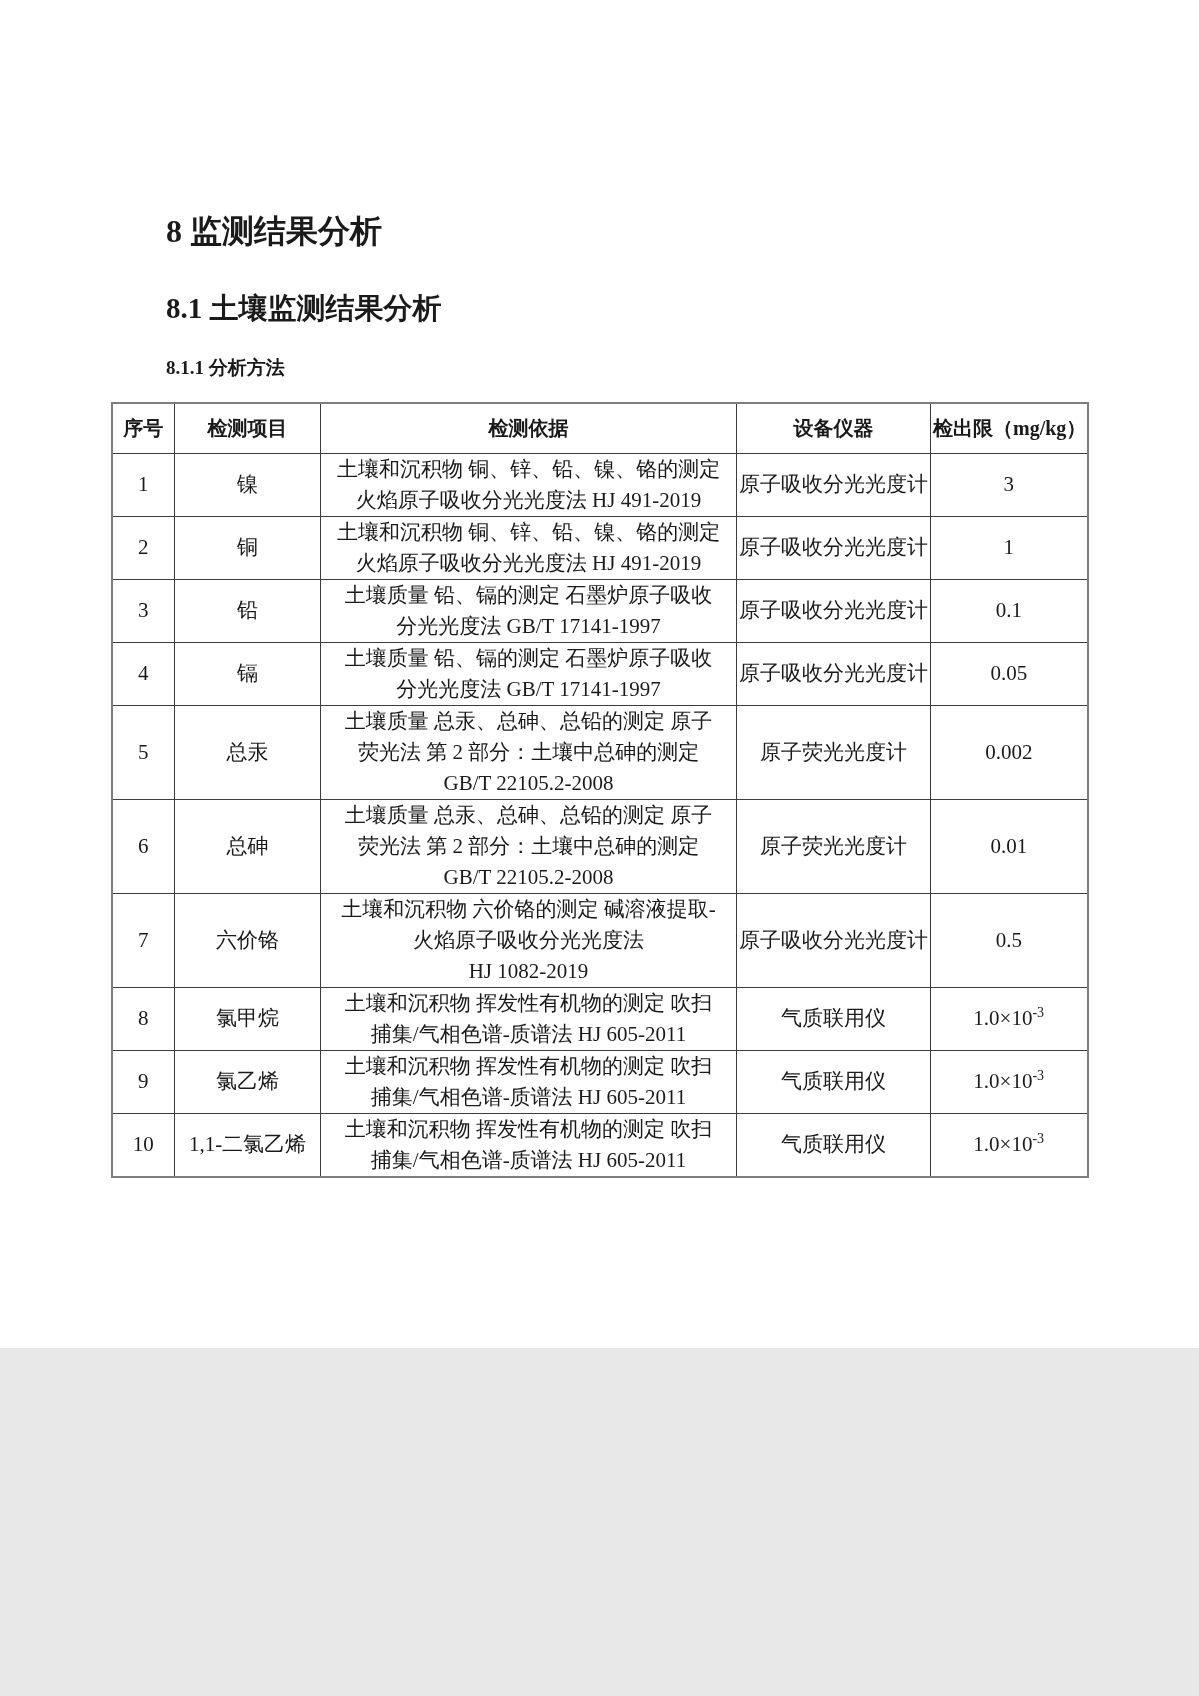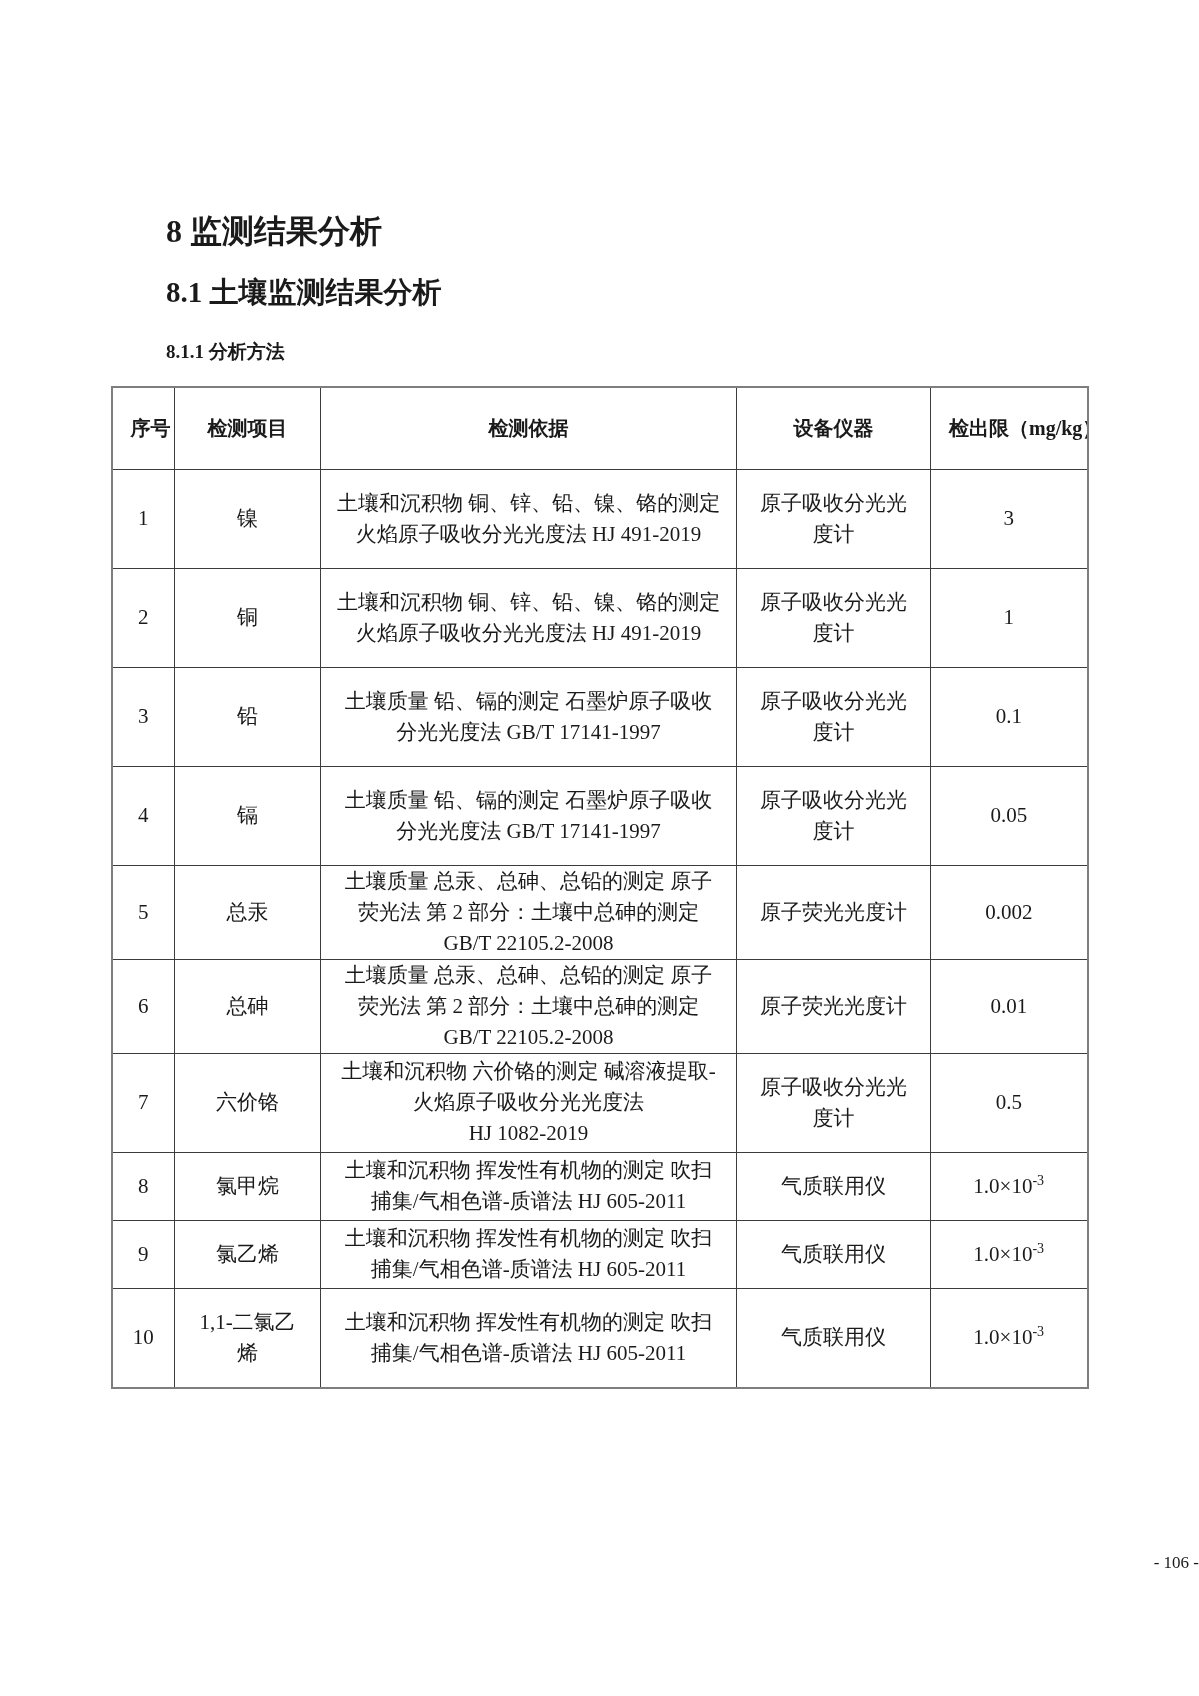--- a/index.html
+++ b/index.html
@@ -1,33 +1,33 @@
 <!DOCTYPE html>
 <html><head>
 <meta charset="utf-8">
 <style>
   html, body { margin: 0; padding: 0; background: #e8e8e8; }
   .page {
     position: relative;
     width: 1199px;
-    height: 1696px;
+    height: 1348px;
     margin: 0 auto;
     background: #ffffff;
     color: #1a1a1a;
     font-family: "Liberation Serif", "DejaVu Serif", serif;
     overflow: hidden;
   }
   h1.doc-h1 {
     margin: 212px 0 0 166px;
     font-size: 32px;
     line-height: 1.2;
     font-weight: bold;
   }
   h2.doc-h2 {
-    margin: 25px 0 0 166px;
+    margin: 41px 0 0 166px;
     font-size: 29px;
     line-height: 1.2;
     font-weight: bold;
   }
   h3.doc-h3 {
     margin: 31px 0 8px 166px;
     font-size: 19px;
     line-height: 1.2;
     font-weight: bold;
   }
@@ -50,21 +50,21 @@
     margin: 22px auto 0 auto;
     width: 976px;
     table-layout: fixed;
     border-collapse: collapse;
     border: 2px solid #7e7e7e;
   }
   .dtable th, .dtable td {
     border: 1px solid #3c3c3c;
     text-align: center;
     vertical-align: middle;
-    padding: 18px;
+    padding: 2px;
     overflow: hidden;
   }
   .dtable th {
     font-size: 20px;
     font-weight: bold;
     height: 45px;
     white-space: nowrap;
   }
   .dtable td {
     font-size: 21px;

